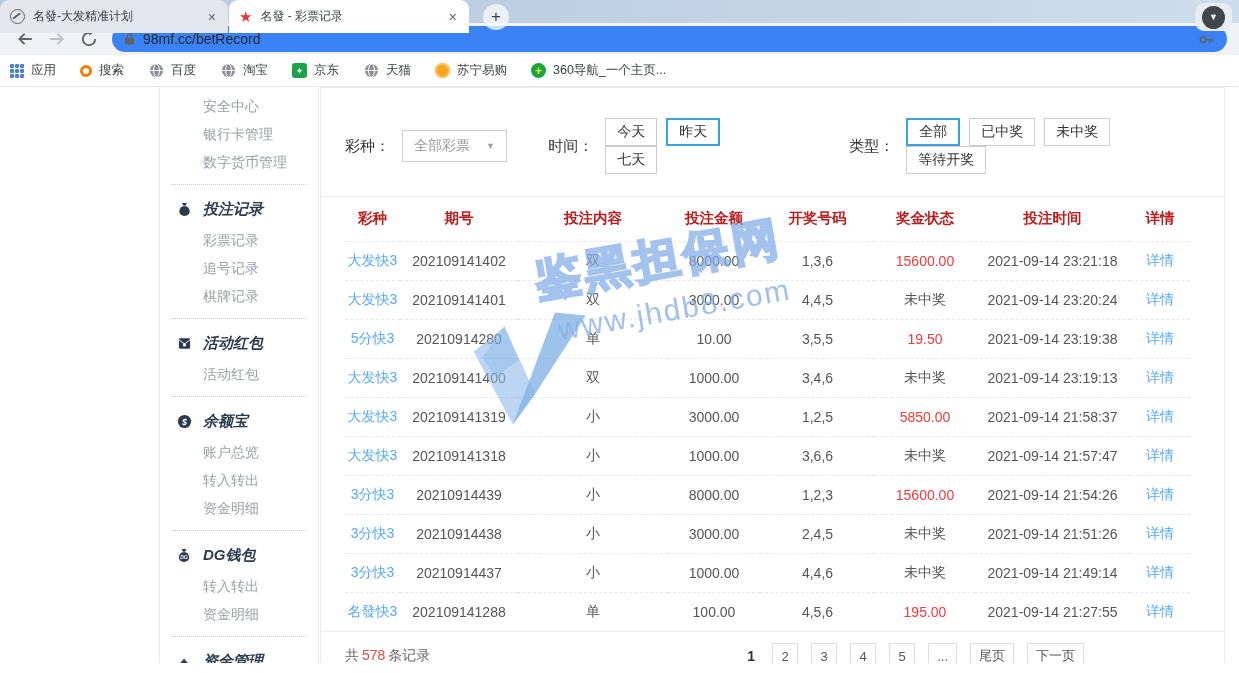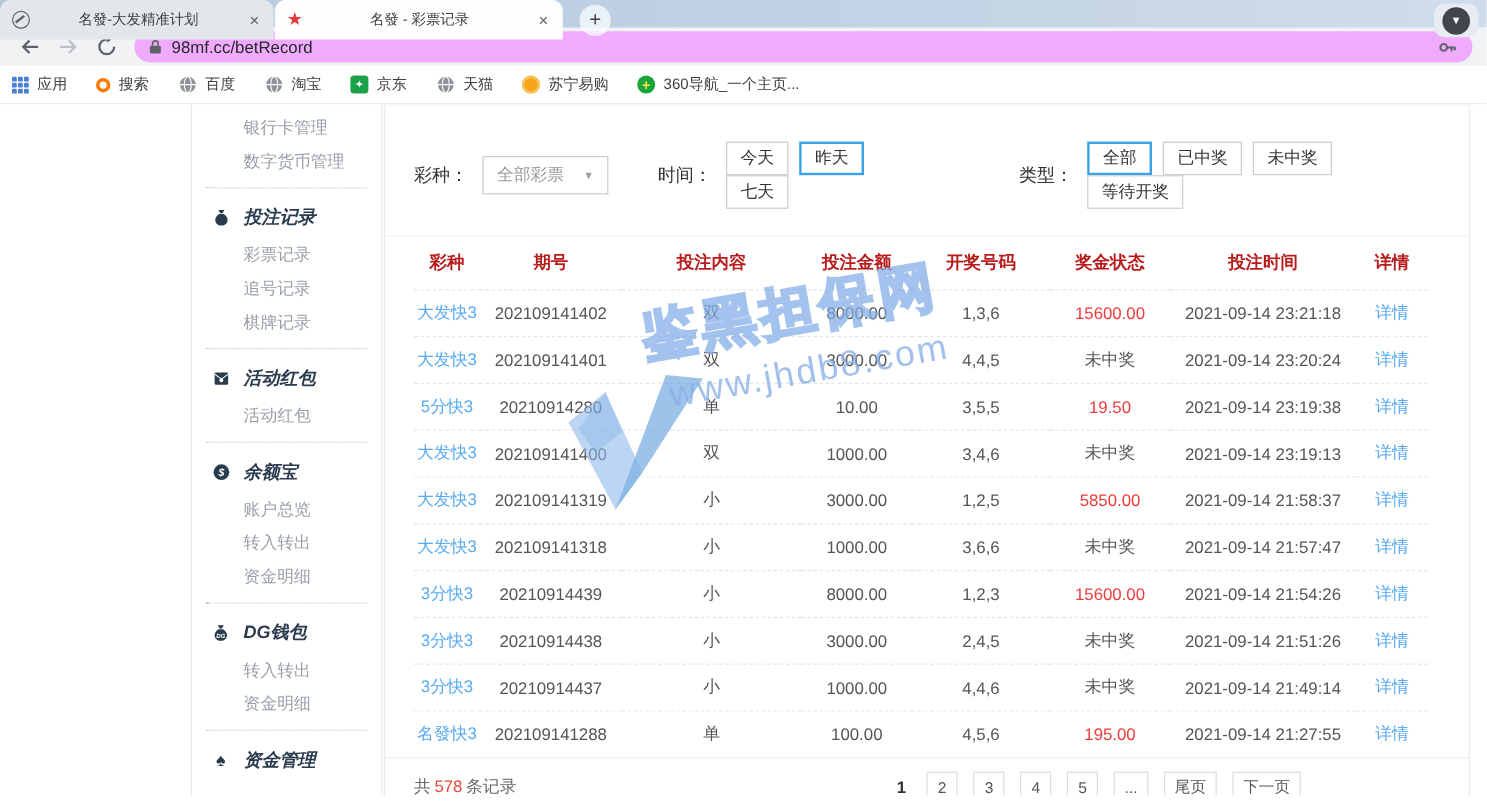--- a/index.html
+++ b/index.html
@@ -1,21 +1,21 @@
 <!DOCTYPE html>
 <html><head>
 <meta charset="utf-8">
 <style>
   * { margin:0; padding:0; box-sizing:border-box; }
   html,body { width:1239px; height:673px; overflow:hidden; background:#fff;
     font-family:"Liberation Sans","DejaVu Sans",sans-serif; }
 
   
   .tabbar { position:relative; height:23px;
-    background:linear-gradient(90deg,#b3c8df 0%,#c2d2e4 55%,#cfdceb 100%);text-align:center; }
+    background:linear-gradient(90deg,#b3c8df 0%,#c2d2e4 55%,#cfdceb 100%); }
   .tab { position:absolute; top:0; height:33px; border-radius:9px 9px 0 0;
     display:flex; align-items:center; gap:8px; padding:0 10px;
     font-size:12px; color:#3c4043; }
   .tab .title { flex:1; overflow:hidden; white-space:nowrap; }
   .tab-inactive { left:0; width:228px; background:#e3e6ea; }
   .tab-active  { left:229px; width:240px; background:#fefefe; }
   .fav-slash { width:15px; height:15px; border:1.6px solid #5f6368; border-radius:50%;
     position:relative; flex:none; }
   .fav-slash::after { content:""; position:absolute; left:1px; top:5px; width:9px;
     height:1.6px; background:#5f6368; transform:rotate(-38deg); }
@@ -25,21 +25,21 @@
     border-radius:50%; background:rgba(250,252,255,.75); color:#3c4043;
     font-size:17px; display:flex; align-items:center; justify-content:center; }
   .profile-chip { position:absolute; right:7px; top:3px; width:37px; height:28px;
     border-radius:9px; background:#e7ecf2; display:flex; align-items:center; justify-content:center; }
   .profile-circle { width:23px; height:23px; border-radius:50%; background:#41464c;
     color:#fff; font-size:9px; display:flex; align-items:center; justify-content:center; }
 
   .toolbar { height:32px; background:#f0f2f4; display:flex; align-items:center;
     padding:0 12px; gap:6px; }
   .navic { width:26px; height:26px; display:flex; align-items:center; justify-content:center; }
-  .omnibox { flex:1; height:26px; margin-left:4px; border-radius:13px; background:#f0abfc;
+  .omnibox { flex:1; height:26px; margin-left:4px; border-radius:13px; background:#3b82f6;
     display:flex; align-items:center; gap:8px; padding:0 12px; }
   .url { font-size:14px; color:#24282c; }
 
   .bookmarksbar { height:32px; background:#fff; border-bottom:1px solid #e5e7ea;
     display:flex; align-items:center; padding:0 10px; gap:24px;
     font-size:12.5px; color:#3c4043; }
   .bm { display:flex; align-items:center; gap:7px; white-space:nowrap; }
   .bmic { width:16px; height:16px; display:flex; align-items:center;
     justify-content:center; flex:none; }
   .bmic.apps { display:grid; grid-template-columns:repeat(3,4px); grid-gap:1px; width:14px; height:14px; }
@@ -229,20 +229,21 @@
         <span class="bmic nav360">+</span>
         <span>360导航_一个主页...</span>
       </span>
     </span>
 </div>
 
 <div class="page">
 
   <div class="sidebar">
       <div class="sgroup">
+        <div class="sitem">安全中心</div>
         <div class="sitem">银行卡管理</div>
         <div class="sitem">数字货币管理</div>
       </div>
       <div class="sdivider"></div>
       <div class="sgroup">
         <div class="shead">
           <span class="sic">
             <svg width="15" height="15" viewBox="0 0 16 16" fill="#2b3b4e">
               <path d="M5.3 1h5.4l-1.7 3H7z"></path>
               <path d="M6 4.6h4c2.1 1.3 3.5 3.2 3.5 5.3 0 3.1-2.5 5-5.5 5s-5.5-1.9-5.5-5C2.5 7.8 3.9 5.9 6 4.6z"></path>

